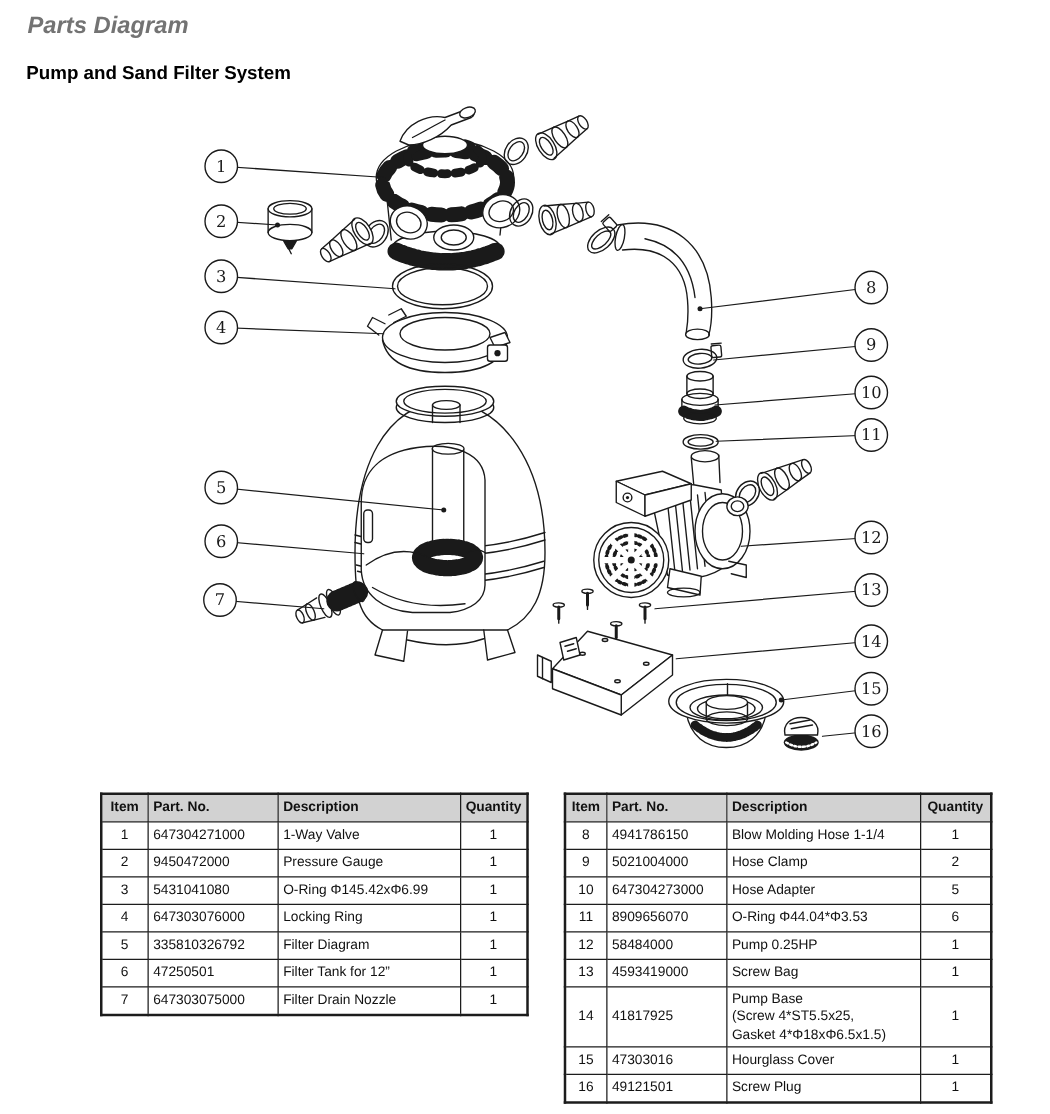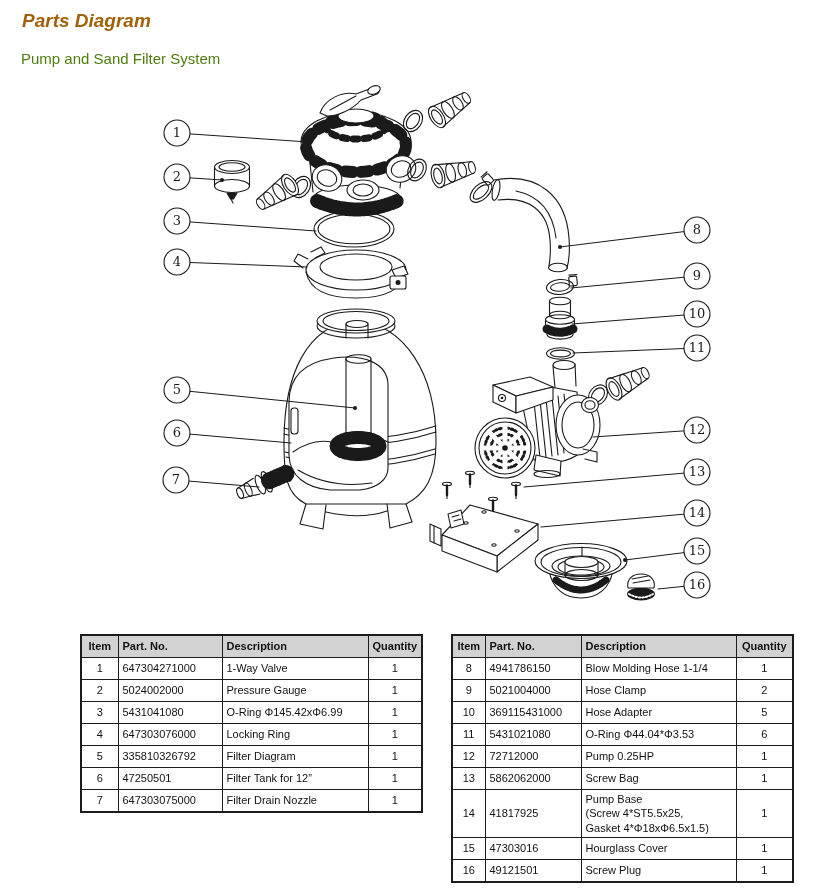--- a/index.html
+++ b/index.html
@@ -1,19 +1,19 @@
 <!DOCTYPE html>
 <html><head>
 <meta charset="utf-8">
 <style>
   html,body{margin:0;padding:0;}
   body{width:840px;height:891px;background:#fff;position:relative;overflow:hidden;
        font-family:"Liberation Sans",sans-serif;color:#111;}
-  .title{position:absolute;left:22px;top:10px;font-size:19px;font-weight:bold;font-style:italic;color:#a16207;}
-  .subtitle{position:absolute;left:21px;top:50px;font-size:15px;font-weight:normal;color:#4d7c0f;}
+  .title{position:absolute;left:22px;top:10px;font-size:19px;font-weight:bold;font-style:italic;color:#737373;}
+  .subtitle{position:absolute;left:21px;top:50px;font-size:15px;font-weight:bold;color:#000000;}
   #diagram{position:absolute;left:0;top:80px;stroke:#1a1a1a;fill:none;stroke-width:1.1;
            stroke-linecap:round;stroke-linejoin:round;}
   #diagram text{font-family:"DejaVu Serif",serif;font-size:13px;fill:#1a1a1a;stroke:none;text-anchor:middle;}
   .ptable{position:absolute;border-collapse:collapse;table-layout:fixed;background:#fff;
           font-size:11px;color:#111;border:2px solid #1c1c1c;}
   .ptable th,.ptable td{border:1px solid #1c1c1c;padding:2px 4px;line-height:1.3;height:17px;
           overflow:hidden;white-space:pre-line;vertical-align:middle;}
   .ptable th{background:#d2d2d2;font-weight:bold;text-align:left;}
   .ptable th.c,.ptable td.c{text-align:center;}
   #table-left{left:80px;top:634px;width:341px;}
@@ -358,21 +358,21 @@
     </thead>
   <tbody>
       <tr>
         <td class="c">1</td>
         <td class="l">647304271000</td>
         <td class="l">1-Way Valve</td>
         <td class="c">1</td>
       </tr>
       <tr>
         <td class="c">2</td>
-        <td class="l">5024002000</td>
+        <td class="l">9450472000</td>
         <td class="l">Pressure Gauge</td>
         <td class="c">1</td>
       </tr>
       <tr>
         <td class="c">3</td>
         <td class="l">5431041080</td>
         <td class="l">O-Ring Φ145.42xΦ6.99</td>
         <td class="c">1</td>
       </tr>
       <tr>
@@ -425,39 +425,39 @@
         <td class="c">1</td>
       </tr>
       <tr>
         <td class="c">9</td>
         <td class="l">5021004000</td>
         <td class="l">Hose Clamp</td>
         <td class="c">2</td>
       </tr>
       <tr>
         <td class="c">10</td>
-        <td class="l">369115431000</td>
+        <td class="l">647304273000</td>
         <td class="l">Hose Adapter</td>
         <td class="c">5</td>
       </tr>
       <tr>
         <td class="c">11</td>
-        <td class="l">5431021080</td>
+        <td class="l">8909656070</td>
         <td class="l">O-Ring Φ44.04*Φ3.53</td>
         <td class="c">6</td>
       </tr>
       <tr>
         <td class="c">12</td>
-        <td class="l">72712000</td>
+        <td class="l">58484000</td>
         <td class="l">Pump 0.25HP</td>
         <td class="c">1</td>
       </tr>
       <tr>
         <td class="c">13</td>
-        <td class="l">5862062000</td>
+        <td class="l">4593419000</td>
         <td class="l">Screw Bag</td>
         <td class="c">1</td>
       </tr>
       <tr>
         <td class="c">14</td>
         <td class="l">41817925</td>
         <td class="l">Pump Base
 (Screw 4*ST5.5x25,
 Gasket 4*Φ18xΦ6.5x1.5)</td>
         <td class="c">1</td>

